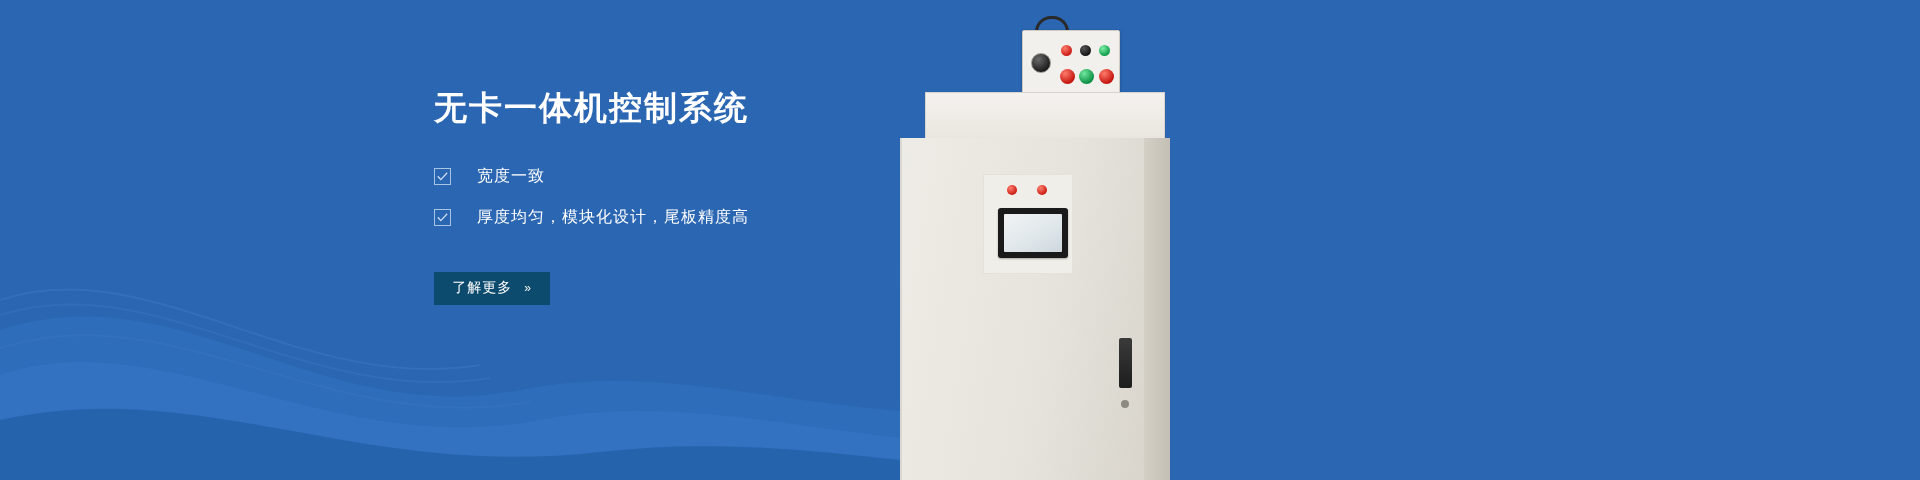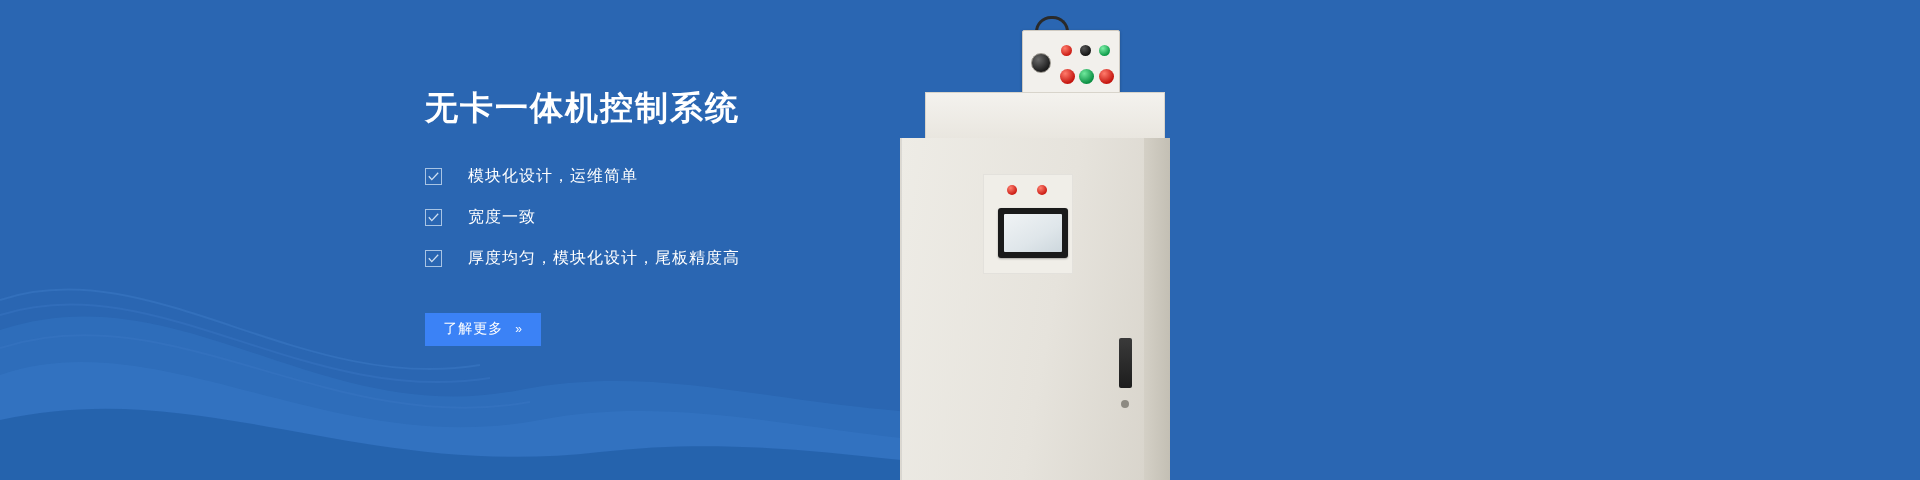--- a/index.html
+++ b/index.html
@@ -15,21 +15,21 @@
     overflow:hidden;
   }
 
   
   .waves { position:absolute; left:0; bottom:0; width:1100px; height:300px; pointer-events:none; }
   .waves svg { display:block; width:100%; height:100%; }
 
   
   .copy {
     position:absolute;
-    left:425px; top:88px;
+    left:434px; top:88px;
     width:700px;
     z-index:5;
   }
   .hero-title {
     font-size:33px;
     font-weight:bold;
     color:#ffffff;
     letter-spacing:2px;
     line-height:1.2;
     white-space:nowrap;
@@ -54,21 +54,21 @@
     letter-spacing:1px;
     white-space:nowrap;
   }
   .cta-btn {
     margin-top:24px;
     display:inline-flex;
     align-items:center;
     justify-content:center;
     gap:12px;
     width:116px; height:33px;
-    background:#3b82f6;
+    background:#0c4a6e;
     color:#ffffff;
     font-size:14px;
     letter-spacing:1px;
     border:none;
     cursor:pointer;
     font-family:"Liberation Sans", sans-serif;
   }
   .cta-chevron { font-size:12px; opacity:.95; }
 
   
@@ -182,28 +182,20 @@
       <path d="M0,168 C170,112 330,258 530,222" fill="none" stroke="#3b79c6" stroke-width="2" opacity="0.35"></path>
     </svg>
   </div>
 
   <div class="copy">
 
     <h1 class="hero-title">无卡一体机控制系统</h1>
 
     <ul class="feature-list">
 
-      <li class="feature-item">
-        <span class="check-box">
-          <svg width="11" height="9" viewBox="0 0 11 9" xmlns="http://www.w3.org/2000/svg">
-            <polyline points="0.8,4.2 3.8,7.6 10.2,0.8" fill="none" stroke="#cfe0f2" stroke-width="1.3"></polyline>
-          </svg>
-        </span>
-        <span class="feature-text">模块化设计，运维简单</span>
-      </li>
 
       <li class="feature-item">
         <span class="check-box">
           <svg width="11" height="9" viewBox="0 0 11 9" xmlns="http://www.w3.org/2000/svg">
             <polyline points="0.8,4.2 3.8,7.6 10.2,0.8" fill="none" stroke="#cfe0f2" stroke-width="1.3"></polyline>
           </svg>
         </span>
         <span class="feature-text">宽度一致</span>
       </li>
 

